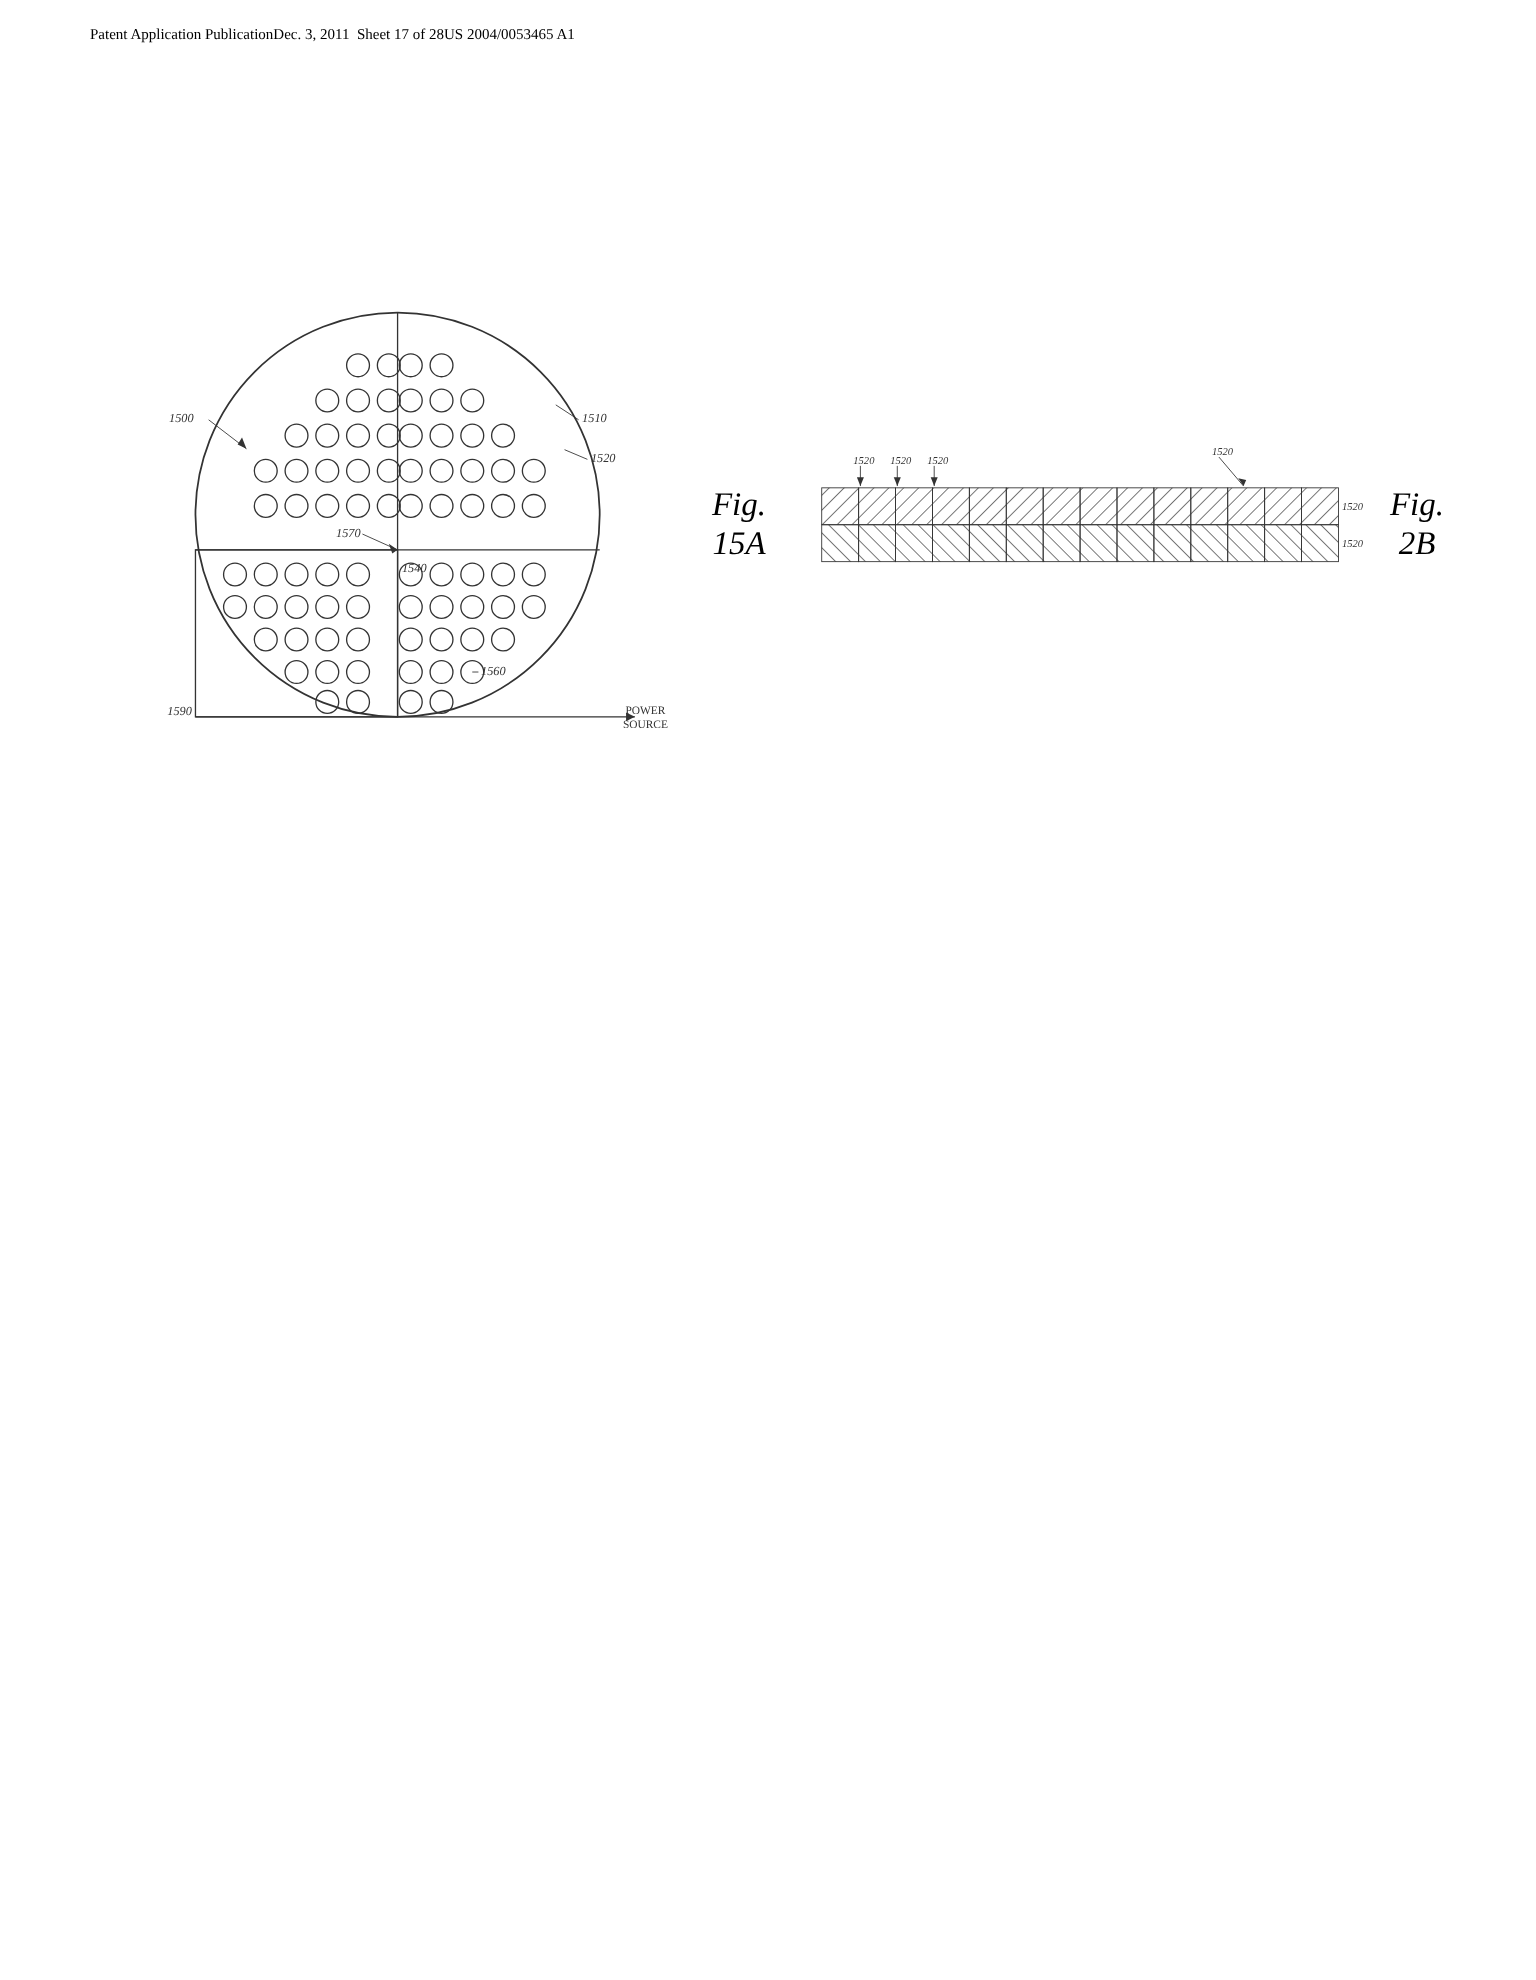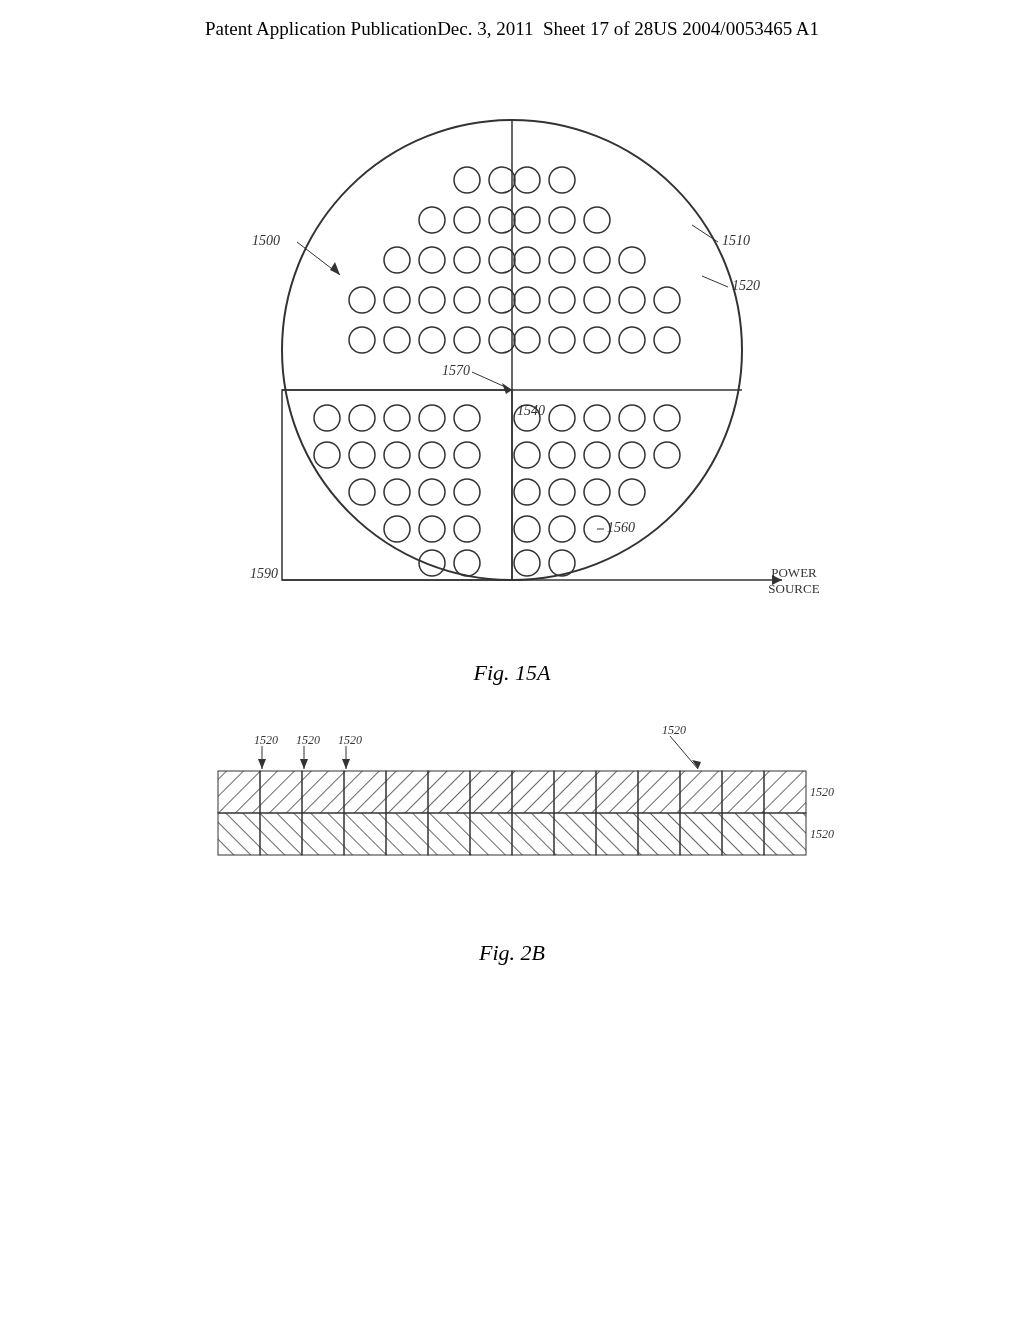--- a/index.html
+++ b/index.html
@@ -8,31 +8,31 @@
       height: 1320px;
       background: #fff;
       font-family: 'Times New Roman', serif;
       position: relative;
       overflow: hidden;
     }
 
     
     .header {
       display: flex;
-      justify-content: center;
+      justify-content: flex-start;
       align-items: center;
       padding: 18px 60px 0 60px;
-      font-size: 19px;
+      font-size: 10px;
     }
 
     
     .content {
       padding: 20px 60px;
       display: flex;
-      flex-direction: column;
+      flex-direction: row;
       align-items: center;
     }
 
     
     .fig15a-container {
       position: relative;
       width: 700px;
       height: 560px;
       margin-top: 20px;
     }

